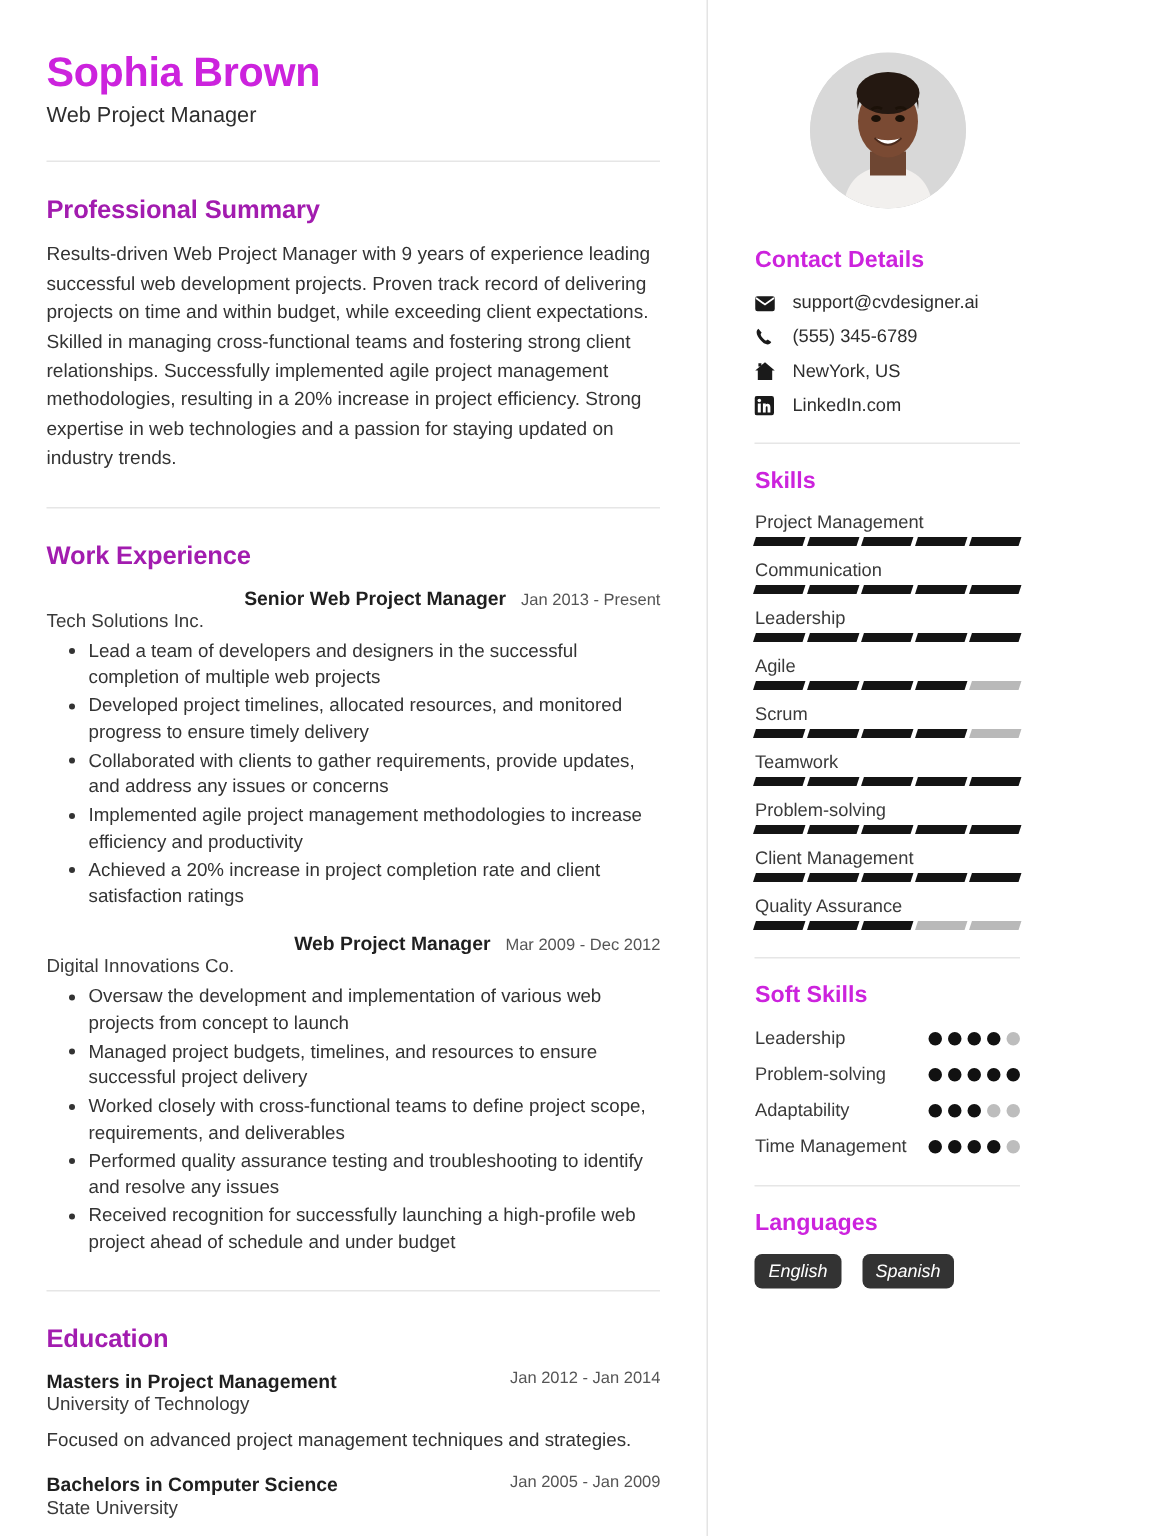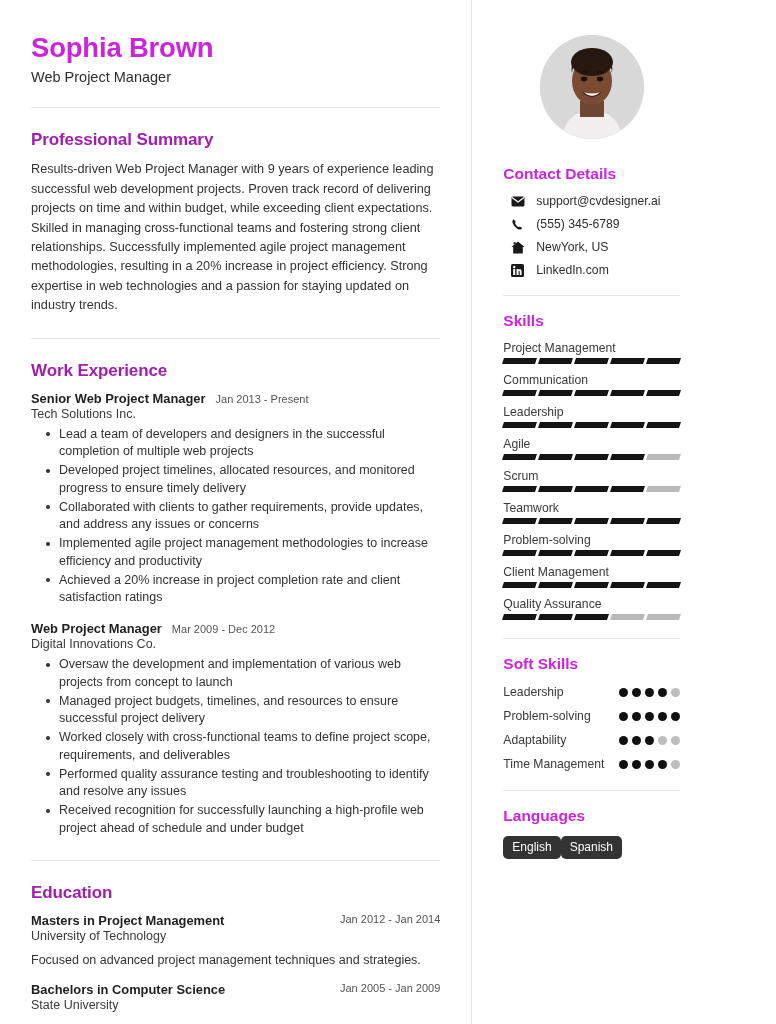--- a/index.html
+++ b/index.html
@@ -53,21 +53,21 @@
   }
   .summary-text {
     font-size: 12.7px;
     line-height: 1.53;
     color: #333;
     text-align: left;
   }
   .job { margin-bottom: 14px; }
   .job-head {
     display: flex;
-    justify-content: flex-start;
+    justify-content: flex-end;
     align-items: baseline;
   }
   .job-role {
     font-size: 12.9px;
     font-weight: bold;
     color: #1f1f1f;
   }
   .job-dates {
     font-size: 11px;
     color: #555;
@@ -154,23 +154,22 @@
     color: #cc23dd;
     margin-bottom: 11px;
   }
   .side-rule {
     height: 1px;
     background: #e6e6e6;
     margin: 18px 0 16px 0;
   }
   .contact-row {
     display: flex;
-    align-items: center;
+    align-items: flex-end;
     margin-bottom: 9px;
-    margin-left: 8px;
   }
   .contact-ico {
     width: 17px;
     flex: 0 0 17px;
     display: flex;
     align-items: center;
     justify-content: flex-start;
     color: #1a1a1a;
   }
   .contact-text {
@@ -207,21 +206,21 @@
     line-height: 1.32;
     max-width: 110px;
   }
   .dots { display: flex; gap: 4px; padding-top: 4px; }
   .dot {
     width: 9px; height: 9px;
     border-radius: 50%;
     background: #bdbdbd;
   }
   .dot.on { background: #111; }
-  .pills { display: flex; gap: 0; flex-wrap: wrap; }
+  .pills { display: flex; gap: 14px; flex-wrap: wrap; font-style: italic; }
   .pill {
     background: #333333;
     color: #ffffff;
     font-size: 12px;
     padding: 4px 9px 5px 9px;
     border-radius: 5px;
   }
 </style>
 </head>
 <body>

